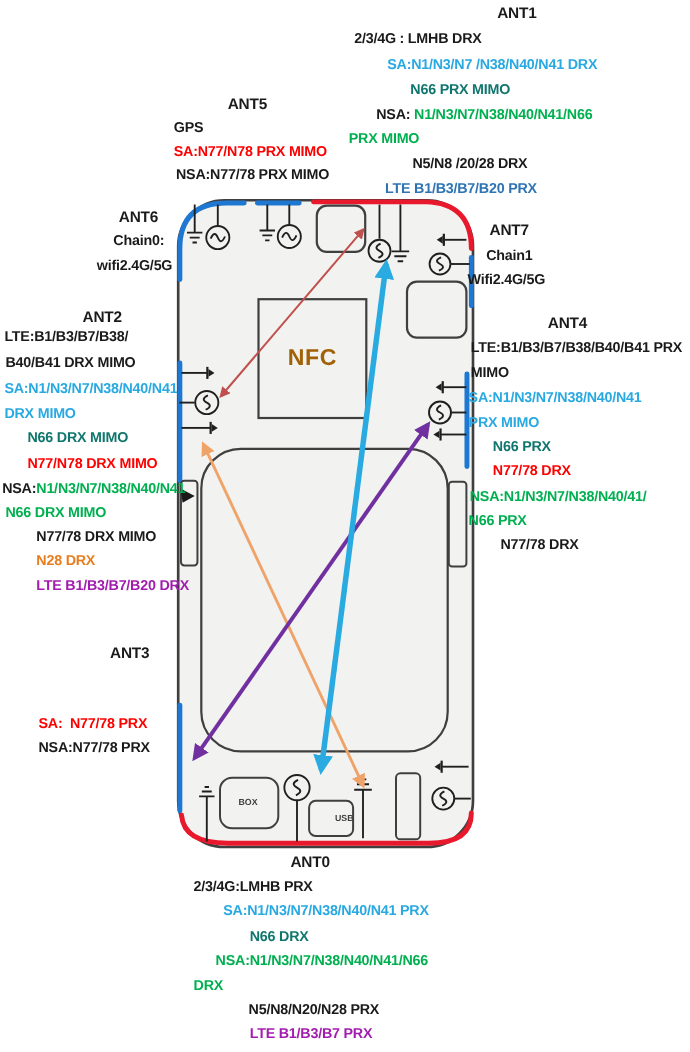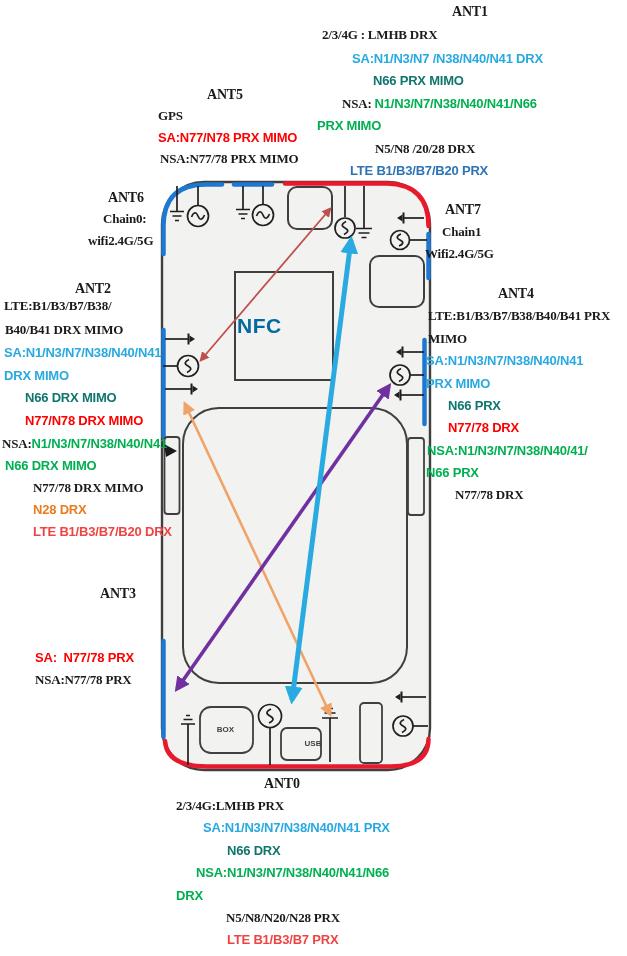--- a/index.html
+++ b/index.html
@@ -2,30 +2,30 @@
 <html><head>
 <meta charset="utf-8">
 <style>
   html,body{margin:0;padding:0;background:#ffffff;}
   .stage{position:relative;width:627px;height:956px;background:#ffffff;overflow:hidden;
          font-family:"Liberation Sans",sans-serif;}
   .stage svg{position:absolute;left:0;top:0;}
   .t{position:absolute;font-size:13px;font-weight:600;line-height:1.1;letter-spacing:-0.2px;
      white-space:pre;color:#1a1a1a;}
   .hd{font-size:14px;}
-  .black{color:#1a1a1a;font-family:Liberation Serif, serif;}
+  .black{color:#1a1a1a;}
   .cyan{color:#29A9E1;}
   .gold{color:#0f766e;}
   .green{color:#00B050;}
   .red{color:#FE0000;}
   .orange{color:#E87D1E;}
-  .maroon{color:#ef4444;}
+  .maroon{color:#a21caf;}
   .blue{color:#2E74B5;}
-  .nfc-label{position:absolute;left:237px;top:314px;width:94px;
-     font-size:21px;font-weight:600;letter-spacing:0.5px;color:#0369a1;}
+  .nfc-label{position:absolute;left:237px;top:314px;width:94px;text-align:center;
+     font-size:21px;font-weight:600;letter-spacing:0.5px;color:#a16207;}
   .box-label{position:absolute;left:200px;top:725px;width:51px;text-align:center;
      font-size:8px;font-weight:600;color:#3f3f3f;}
   .usb-label{position:absolute;left:281px;top:739px;width:64px;text-align:center;
      font-size:8px;font-weight:600;color:#3f3f3f;}
 </style>
 </head>
 <body>
 
 <div class="stage">
 

